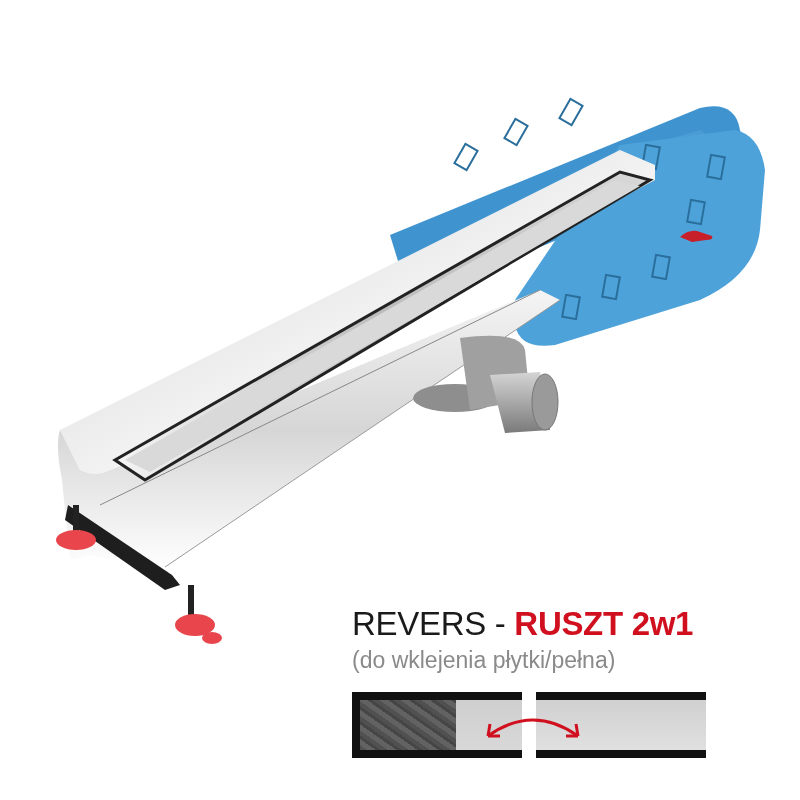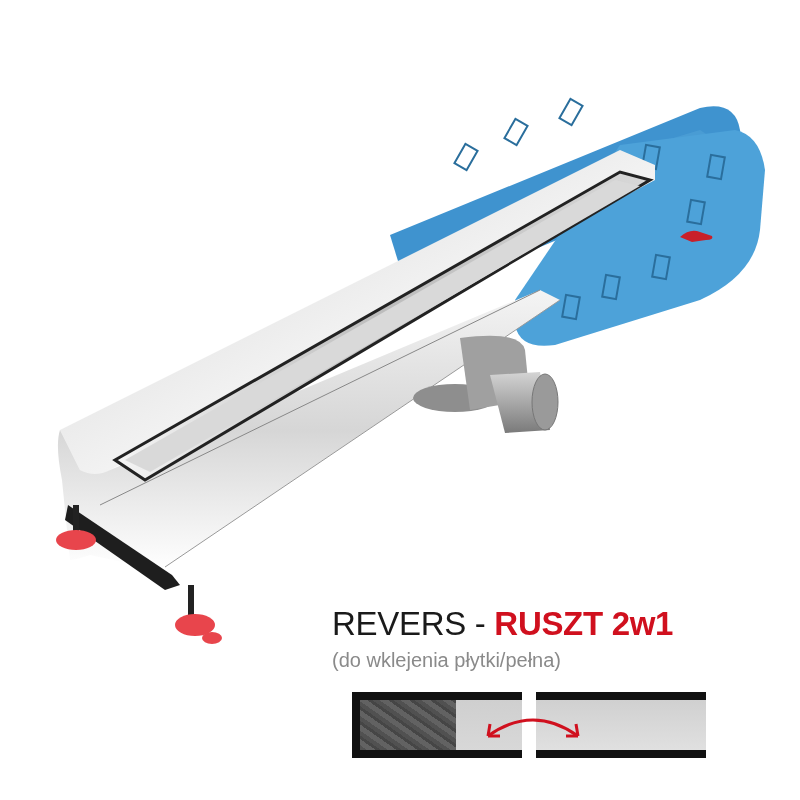--- a/index.html
+++ b/index.html
@@ -1,21 +1,21 @@
 <!DOCTYPE html>
 <html><head>
 <meta charset="utf-8">
 <style>
   html, body { margin: 0; padding: 0; background: #ffffff; }
   body { width: 800px; height: 800px; position: relative; overflow: hidden; font-family: "Liberation Sans", sans-serif; }
   .scene { position: absolute; left: 0; top: 0; width: 800px; height: 800px; }
-  .caption { position: absolute; left: 332px; top: 604px; width: 420px; }
+  .caption { position: absolute; left: 352px; top: 604px; width: 420px; }
   .title-line { font-size: 33px; line-height: 40px; color: #1a1a1a; letter-spacing: -0.3px; white-space: nowrap; }
   .title-red { color: #d0101e; font-weight: bold; }
-  .subtitle { font-size: 20px; line-height: 28px; color: #8a8a8a; white-space: nowrap; margin-top: 2px; }
+  .subtitle { font-size: 23px; line-height: 28px; color: #8a8a8a; white-space: nowrap; margin-top: 2px; }
   .swatch { position: absolute; top: 692px; height: 66px; box-sizing: border-box; }
   .swatch-left { left: 352px; width: 170px; background: linear-gradient(180deg,#111 0,#111 12%, #cfcfcf 12%, #d8d8d8 88%, #111 88%, #111 100%); border-left: 8px solid #111; }
   .swatch-left .tile { position: absolute; left: 0; top: 8px; width: 96px; height: 50px; background: repeating-linear-gradient(35deg,#4a4a4a 0 4px,#5c5c5c 4px 9px,#3e3e3e 9px 12px); opacity: .95; }
   .swatch-right { left: 536px; width: 170px; background: linear-gradient(180deg,#111 0,#111 12%, #d0d0d0 12%, #e0e0e0 88%, #111 88%, #111 100%); }
   .arrow { position: absolute; left: 478px; top: 706px; width: 110px; height: 40px; }
 </style>
 </head>
 <body>
 
 <svg class="scene" viewBox="0 0 800 800" xmlns="http://www.w3.org/2000/svg">

